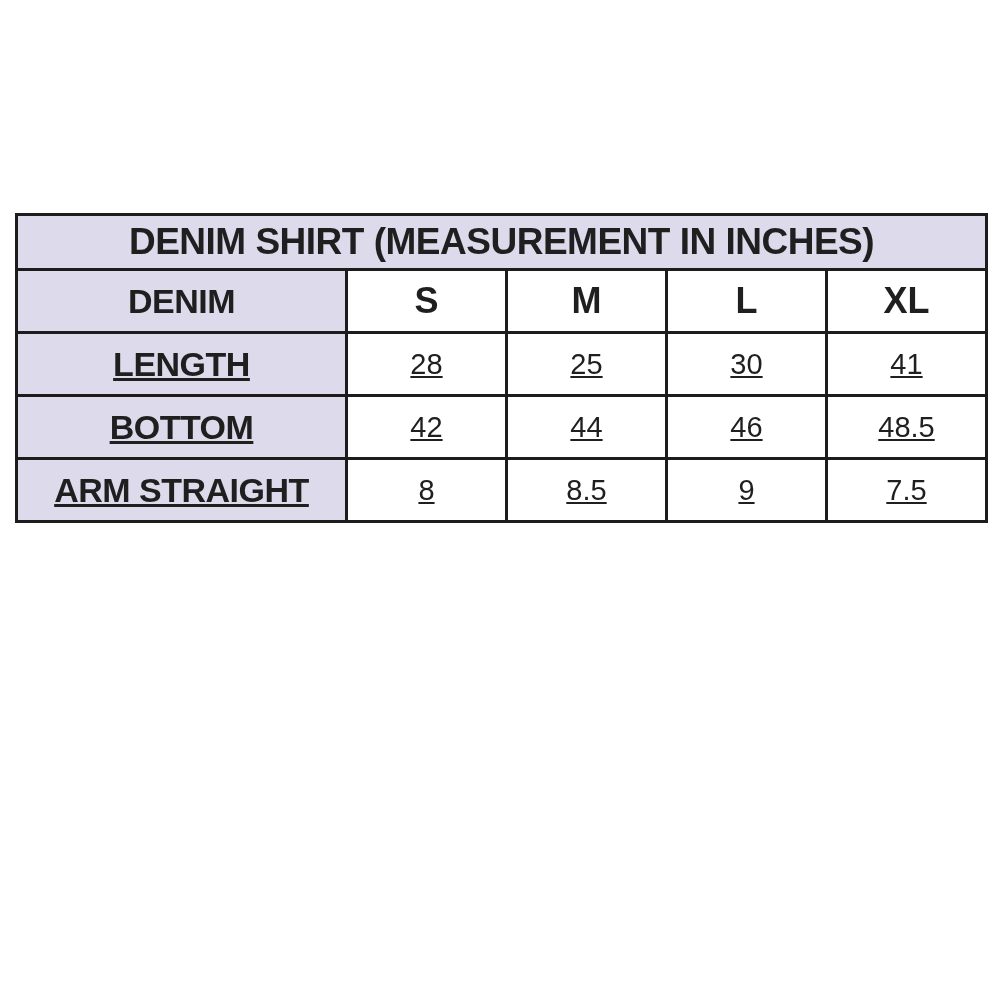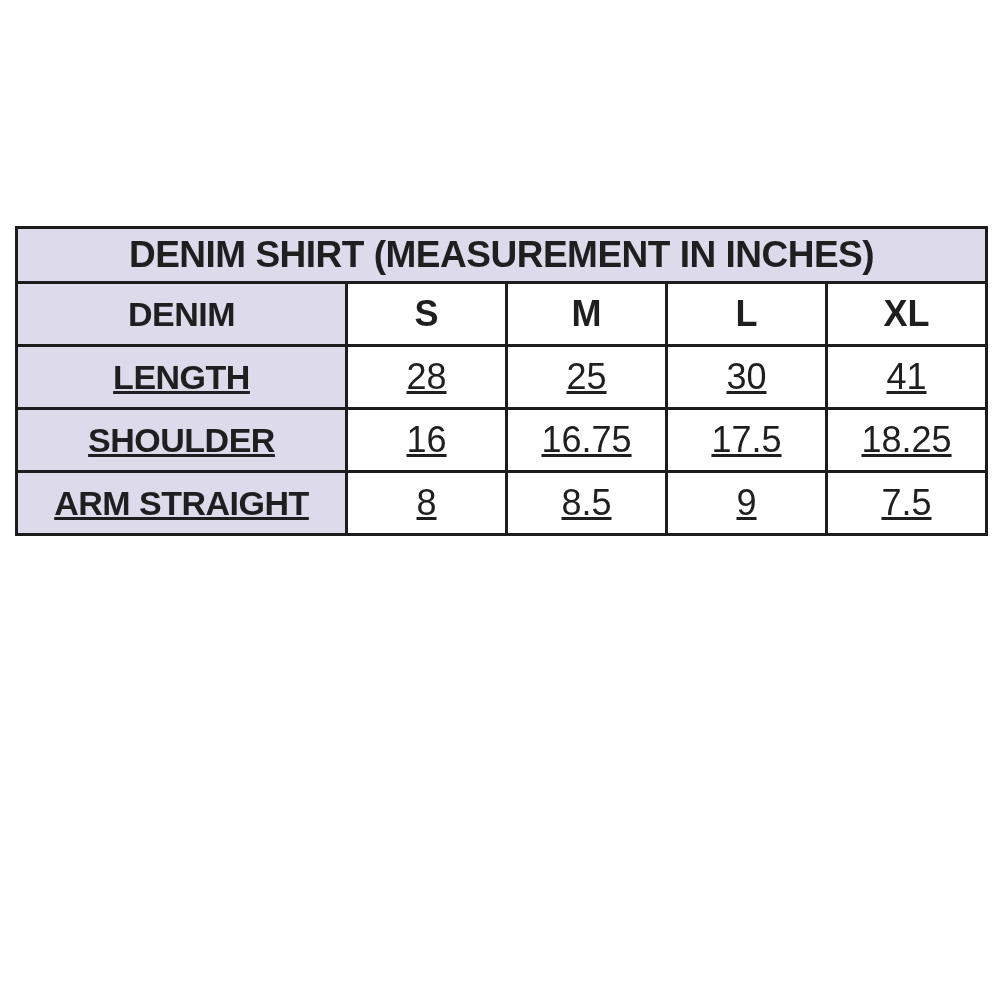--- a/index.html
+++ b/index.html
@@ -12,21 +12,21 @@
   }
   .page {
     width: 1000px;
     height: 1000px;
     background: #ffffff;
     position: relative;
   }
   table.size-chart {
     position: absolute;
     left: 15px;
-    top: 226px;
+    top: 213px;
     width: 970px;
     border-collapse: collapse;
     table-layout: fixed;
   }
   table.size-chart col.label-col { width: 330px; }
   table.size-chart col.size-col  { width: 160px; }
   table.size-chart td, table.size-chart th {
     border: 3px solid #1c1c1c;
     text-align: center;
     vertical-align: middle;
@@ -51,21 +51,21 @@
     letter-spacing: -0.5px;
   }
   td.size-head-cell {
     background: #ffffff;
     font-weight: bold;
     font-size: 36px;
   }
   td.value-cell {
     background: #ffffff;
     font-weight: normal;
-    font-size: 36px;
+    font-size: 29px;
   }
 </style>
 </head>
 <body>
 
 <div class="page">
   <table class="size-chart">
     <colgroup>
       <col class="label-col">
       <col class="size-col">
@@ -85,25 +85,25 @@
         <td class="size-head-cell">XL</td>
       </tr>
       <tr class="data-row">
         <td class="label-cell">LENGTH</td>
         <td class="value-cell">28</td>
         <td class="value-cell">25</td>
         <td class="value-cell">30</td>
         <td class="value-cell">41</td>
       </tr>
       <tr class="data-row">
-        <td class="label-cell">SHOULDER</td>
-        <td class="value-cell">16</td>
-        <td class="value-cell">16.75</td>
-        <td class="value-cell">17.5</td>
-        <td class="value-cell">18.25</td>
+        <td class="label-cell">BOTTOM</td>
+        <td class="value-cell">42</td>
+        <td class="value-cell">44</td>
+        <td class="value-cell">46</td>
+        <td class="value-cell">48.5</td>
       </tr>
       <tr class="data-row">
         <td class="label-cell">ARM STRAIGHT</td>
         <td class="value-cell">8</td>
         <td class="value-cell">8.5</td>
         <td class="value-cell">9</td>
         <td class="value-cell">7.5</td>
       </tr>
     </tbody>
   </table>

